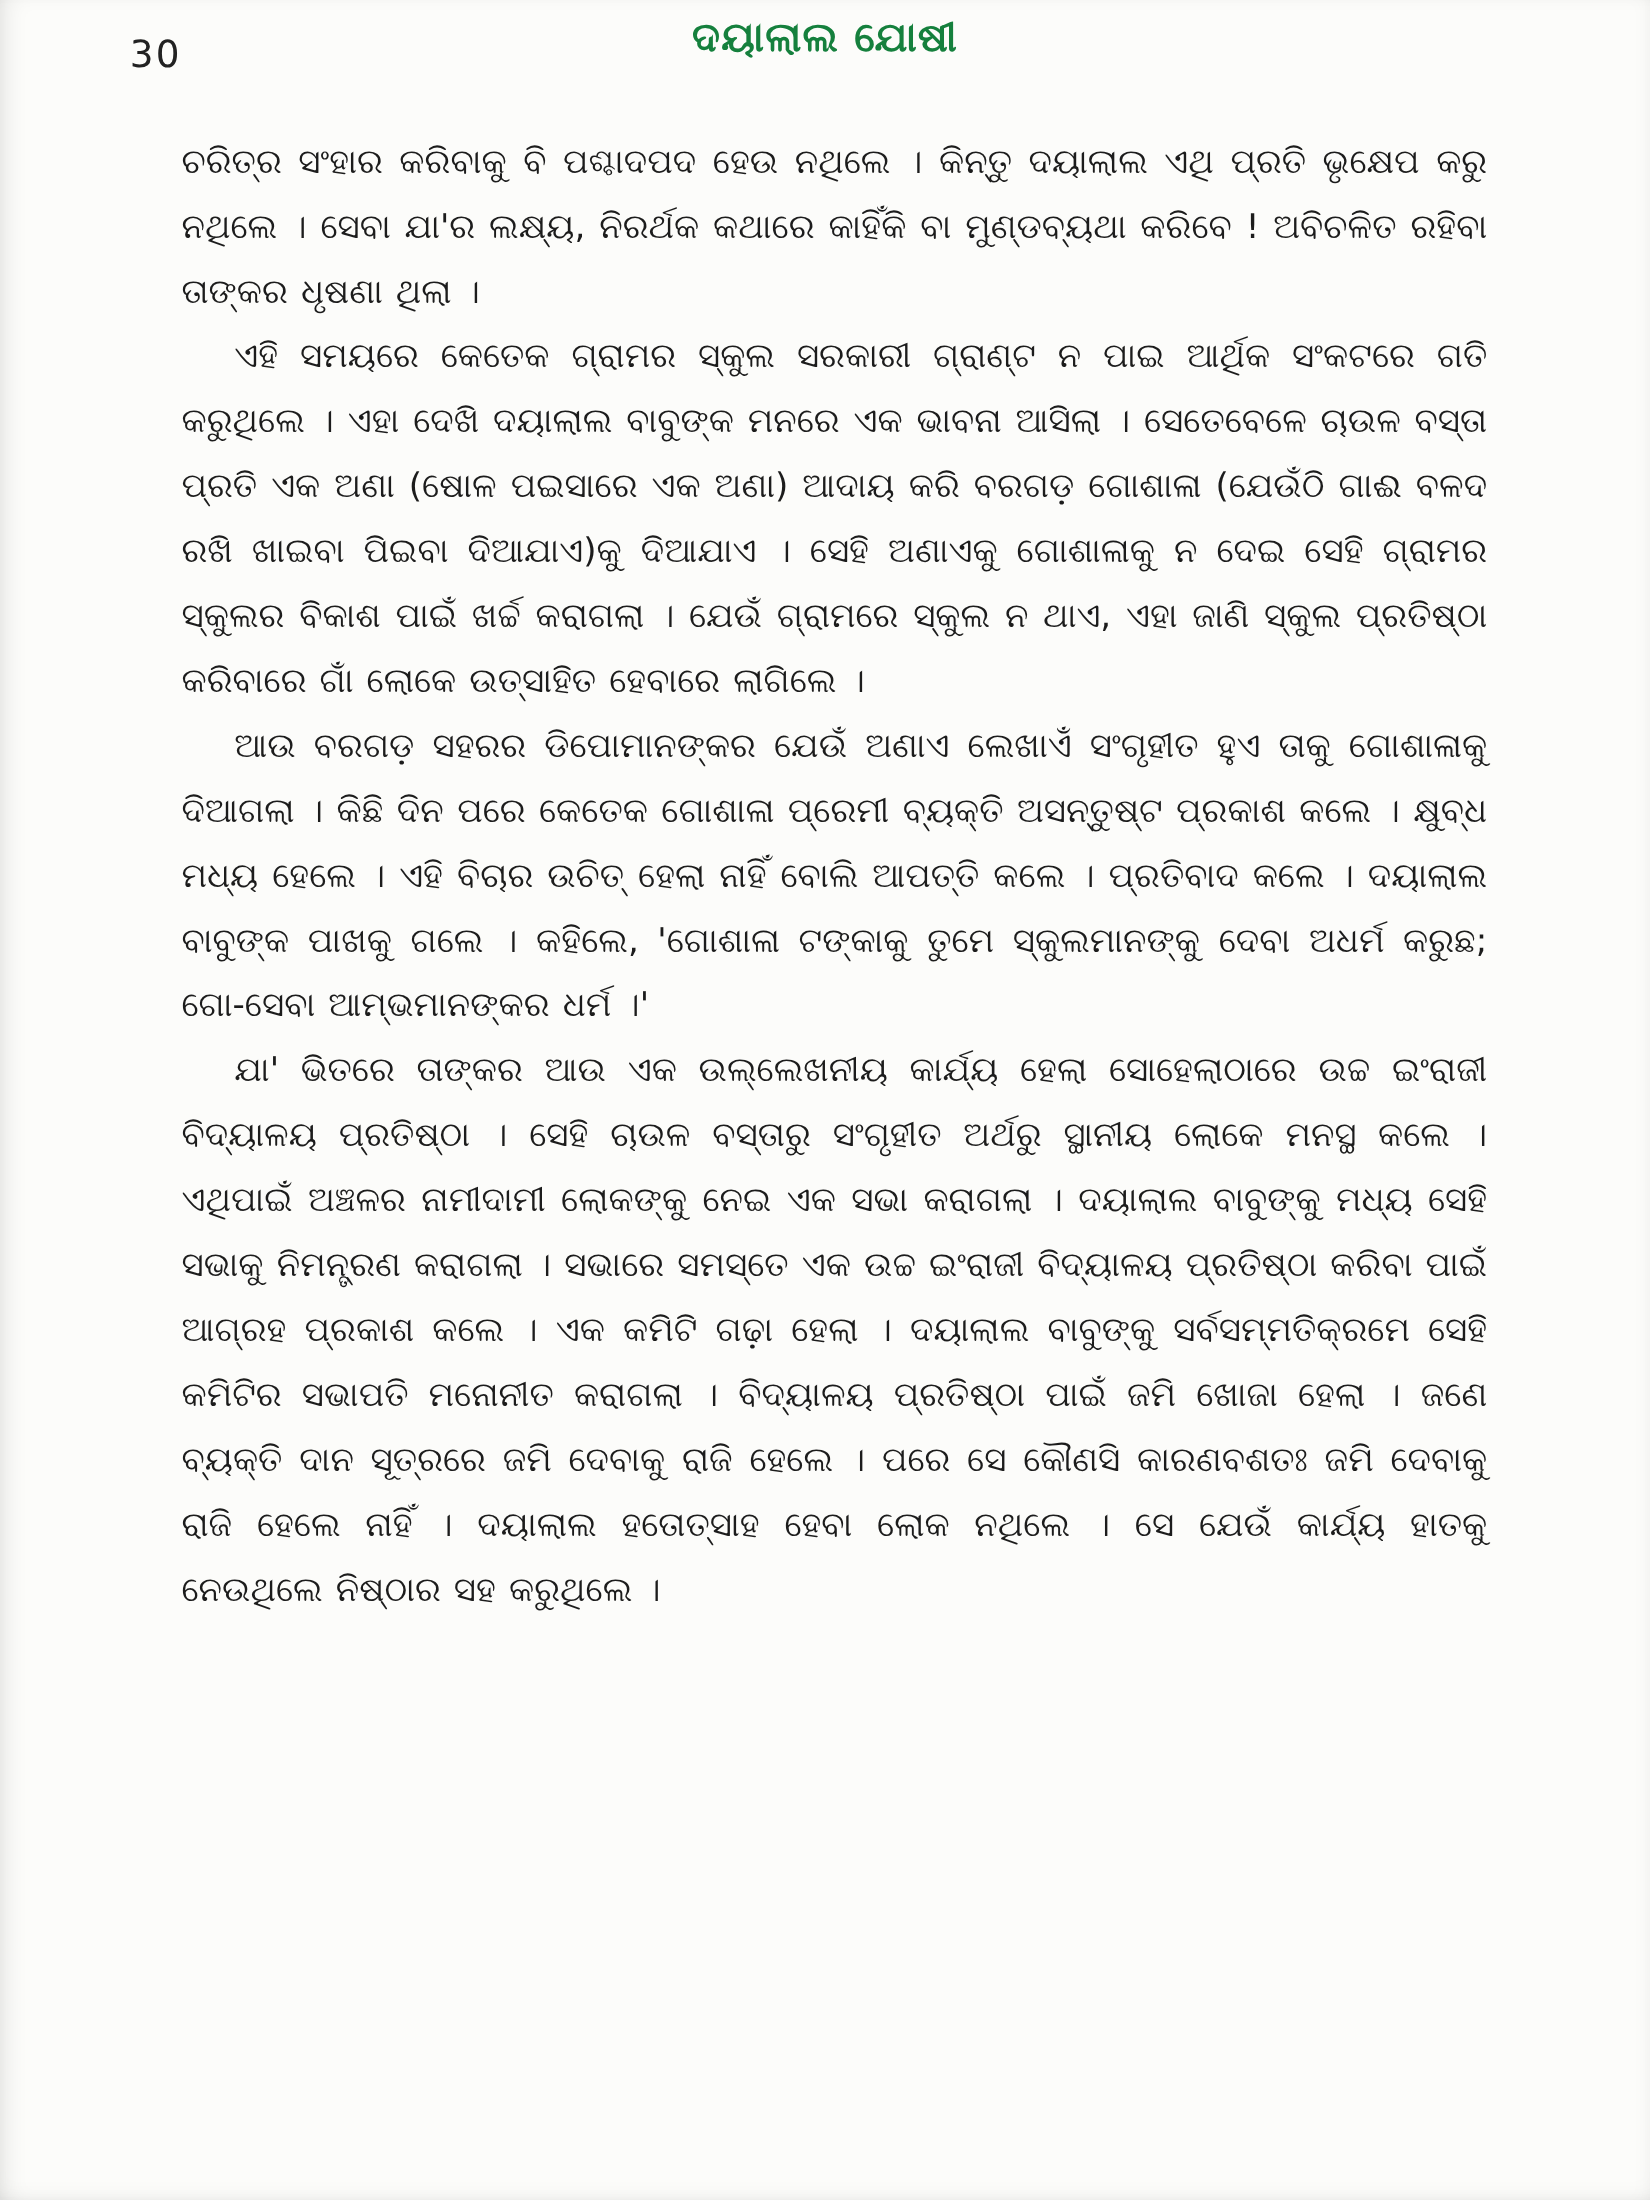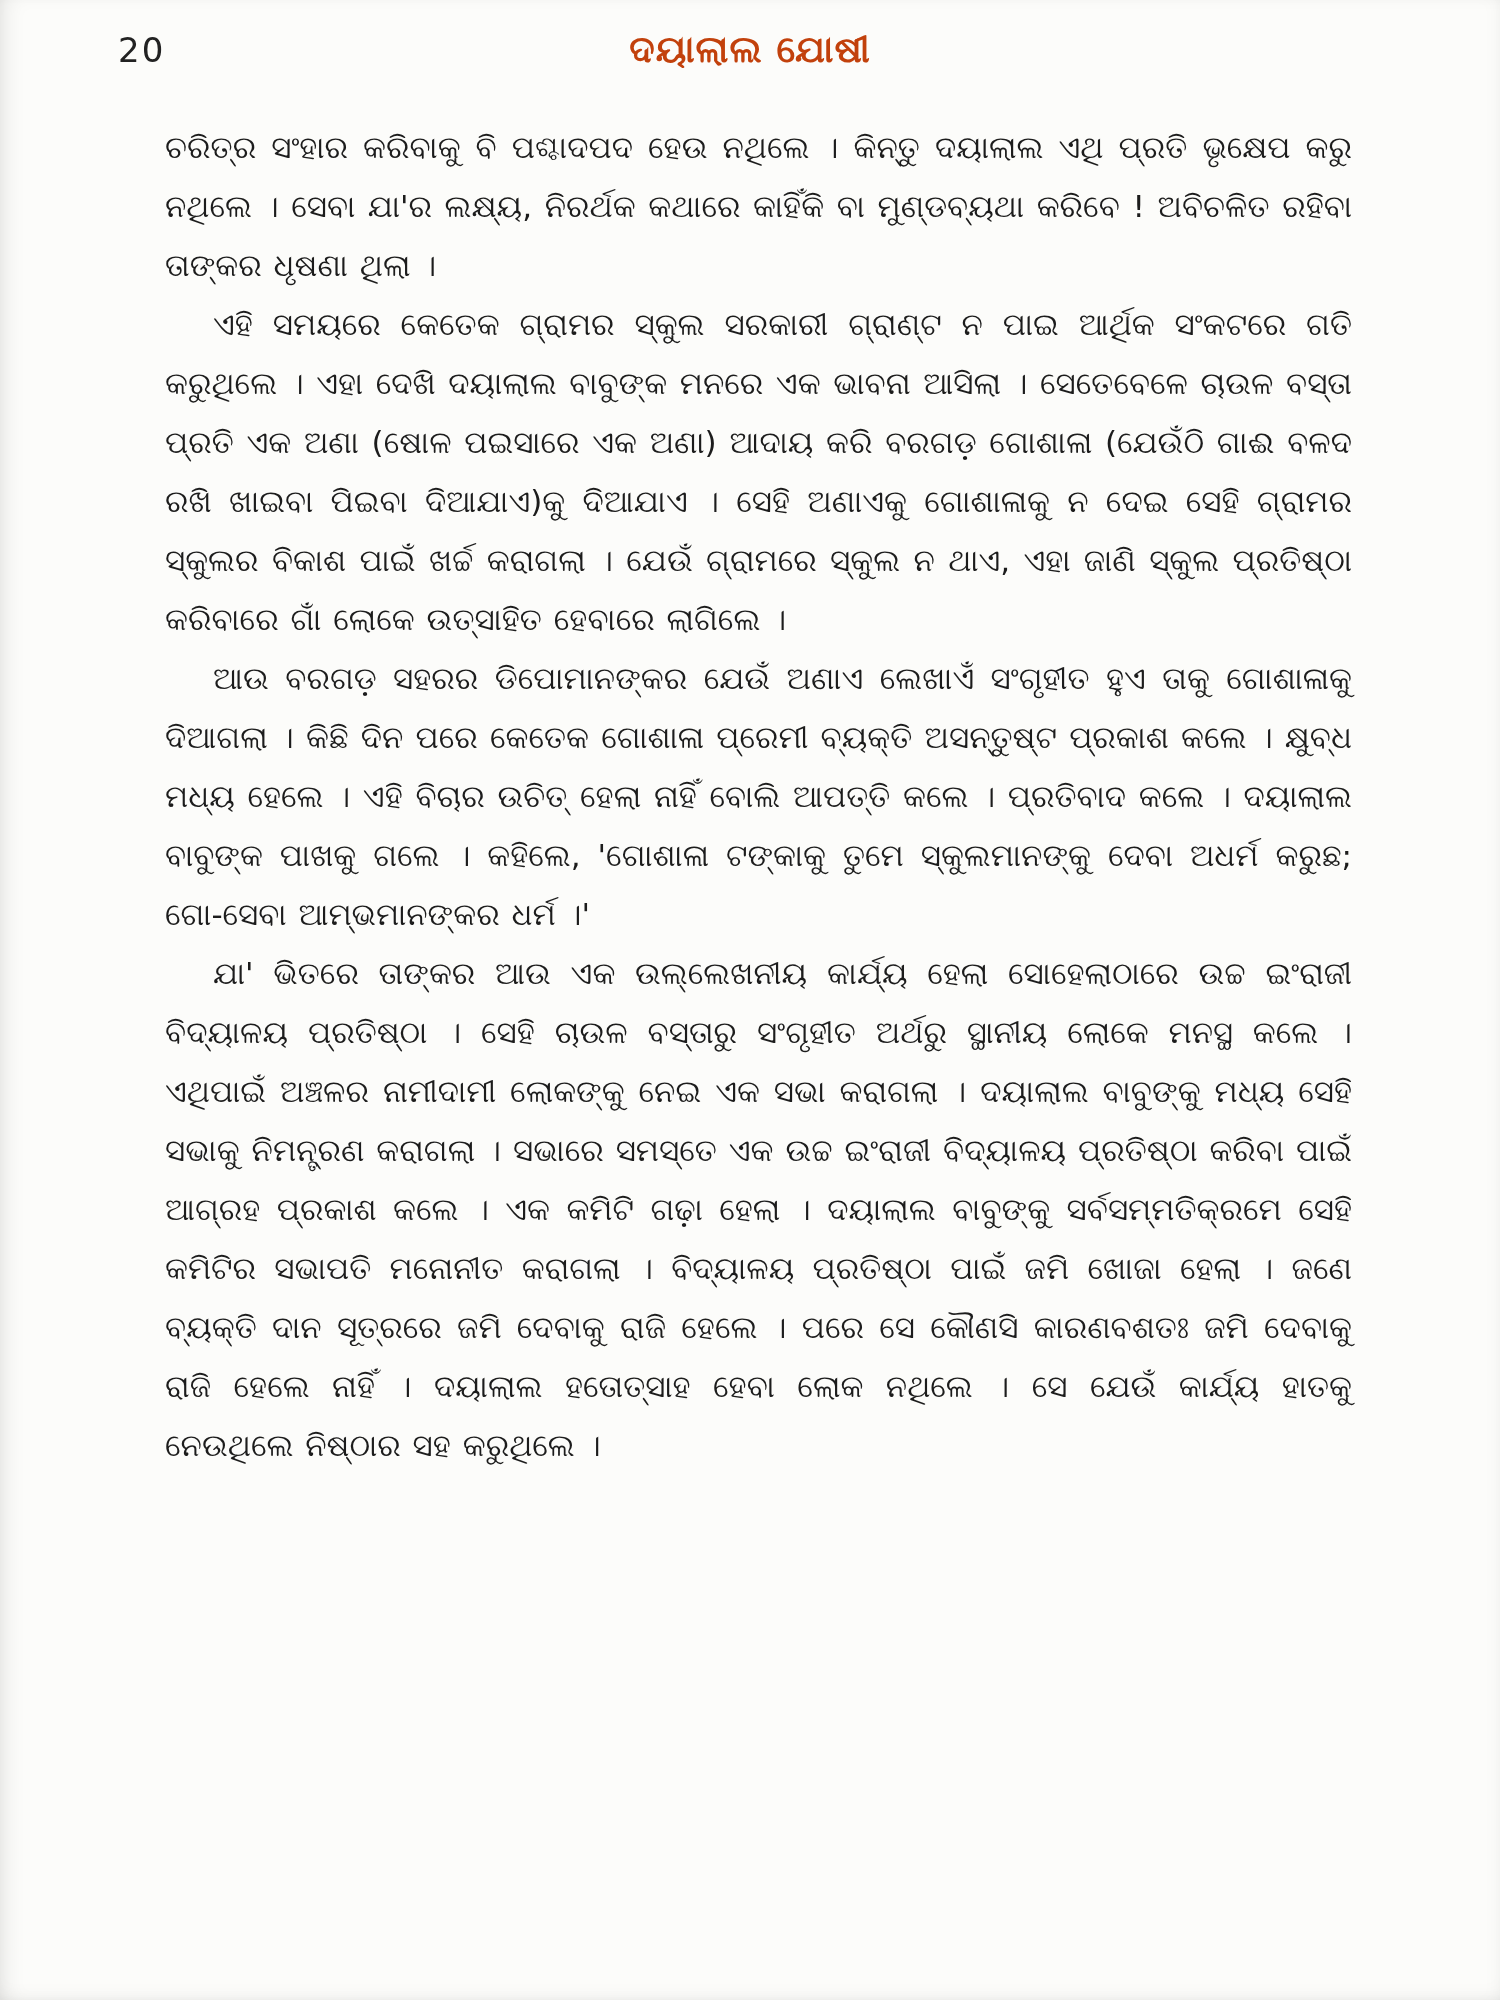--- a/index.html
+++ b/index.html
@@ -31,25 +31,25 @@
   .page-number {
     position: absolute;
     left: 118px;
     top: 30px;
     font-size: 34px;
     letter-spacing: 2px;
     color: #222;
   }
   .page-title {
     text-align: center;
-    padding-top: 28px;
+    padding-top: 12px;
     font-size: 37px;
     font-weight: bold;
     letter-spacing: 1px;
-    color: #c2410c;
+    color: #15803d;
   }
   .page-body {
     box-sizing: border-box;
     padding: 26px 148px 0 165px;
   }
   .page-body p {
     margin: 0;
     font-size: 31px;
     line-height: 59px;
     text-align: justify;
@@ -58,21 +58,21 @@
   }
   .page-body p.indent {
     text-indent: 48px;
   }
 </style>
 </head>
 <body>
 
 <div class="scan-page">
   <div class="page-header">
-    <span class="page-number">20</span>
+    <span class="page-number">30</span>
     <div class="page-title">ଦୟାଲାଲ ଯୋଷୀ</div>
   </div>
   <div class="page-body" id="body-container">
       <p>ଚରିତ୍ର ସଂହାର କରିବାକୁ ବି ପଶ୍ଚାଦପଦ ହେଉ ନଥିଲେ । କିନ୍ତୁ ଦୟାଲାଲ ଏଥି ପ୍ରତି ଭୃକ୍ଷେପ କରୁ ନଥିଲେ । ସେବା ଯା'ର ଲକ୍ଷ୍ୟ, ନିରର୍ଥକ କଥାରେ କାହିଁକି ବା ମୁଣ୍ଡବ୍ୟଥା କରିବେ ! ଅବିଚଳିତ ରହିବା ତାଙ୍କର ଧୃଷଣା ଥିଲା ।</p>
       <p class="indent">ଏହି ସମୟରେ କେତେକ ଗ୍ରାମର ସ୍କୁଲ ସରକାରୀ ଗ୍ରାଣ୍ଟ ନ ପାଇ ଆର୍ଥିକ ସଂକଟରେ ଗତି କରୁଥିଲେ । ଏହା ଦେଖି ଦୟାଲାଲ ବାବୁଙ୍କ ମନରେ ଏକ ଭାବନା ଆସିଲା । ସେତେବେଳେ ଚାଉଳ ବସ୍ତା ପ୍ରତି ଏକ ଅଣା (ଷୋଳ ପଇସାରେ ଏକ ଅଣା) ଆଦାୟ କରି ବରଗଡ଼ ଗୋଶାଳା (ଯେଉଁଠି ଗାଈ ବଳଦ ରଖି ଖାଇବା ପିଇବା ଦିଆଯାଏ)କୁ ଦିଆଯାଏ । ସେହି ଅଣାଏକୁ ଗୋଶାଳାକୁ ନ ଦେଇ ସେହି ଗ୍ରାମର ସ୍କୁଲର ବିକାଶ ପାଇଁ ଖର୍ଚ୍ଚ କରାଗଲା । ଯେଉଁ ଗ୍ରାମରେ ସ୍କୁଲ ନ ଥାଏ, ଏହା ଜାଣି ସ୍କୁଲ ପ୍ରତିଷ୍ଠା କରିବାରେ ଗାଁ ଲୋକେ ଉତ୍ସାହିତ ହେବାରେ ଲାଗିଲେ ।</p>
       <p class="indent">ଆଉ ବରଗଡ଼ ସହରର ଡିପୋମାନଙ୍କର ଯେଉଁ ଅଣାଏ ଲେଖାଏଁ ସଂଗୃହୀତ ହୁଏ ତାକୁ ଗୋଶାଳାକୁ ଦିଆଗଲା । କିଛି ଦିନ ପରେ କେତେକ ଗୋଶାଳା ପ୍ରେମୀ ବ୍ୟକ୍ତି ଅସନ୍ତୁଷ୍ଟ ପ୍ରକାଶ କଲେ । କ୍ଷୁବ୍ଧ ମଧ୍ୟ ହେଲେ । ଏହି ବିଚାର ଉଚିତ୍ ହେଲା ନାହିଁ ବୋଲି ଆପତ୍ତି କଲେ । ପ୍ରତିବାଦ କଲେ । ଦୟାଲାଲ ବାବୁଙ୍କ ପାଖକୁ ଗଲେ । କହିଲେ, 'ଗୋଶାଳା ଟଙ୍କାକୁ ତୁମେ ସ୍କୁଲମାନଙ୍କୁ ଦେବା ଅଧର୍ମ କରୁଛ; ଗୋ-ସେବା ଆମ୍ଭମାନଙ୍କର ଧର୍ମ ।'</p>
       <p class="indent">ଯା' ଭିତରେ ତାଙ୍କର ଆଉ ଏକ ଉଲ୍ଲେଖନୀୟ କାର୍ଯ୍ୟ ହେଲା ସୋହେଲାଠାରେ ଉଚ୍ଚ ଇଂରାଜୀ ବିଦ୍ୟାଳୟ ପ୍ରତିଷ୍ଠା । ସେହି ଚାଉଳ ବସ୍ତାରୁ ସଂଗୃହୀତ ଅର୍ଥରୁ ସ୍ଥାନୀୟ ଲୋକେ ମନସ୍ଥ କଲେ । ଏଥିପାଇଁ ଅଞ୍ଚଳର ନାମୀଦାମୀ ଲୋକଙ୍କୁ ନେଇ ଏକ ସଭା କରାଗଲା । ଦୟାଲାଲ ବାବୁଙ୍କୁ ମଧ୍ୟ ସେହି ସଭାକୁ ନିମନ୍ତ୍ରଣ କରାଗଲା । ସଭାରେ ସମସ୍ତେ ଏକ ଉଚ୍ଚ ଇଂରାଜୀ ବିଦ୍ୟାଳୟ ପ୍ରତିଷ୍ଠା କରିବା ପାଇଁ ଆଗ୍ରହ ପ୍ରକାଶ କଲେ । ଏକ କମିଟି ଗଢ଼ା ହେଲା । ଦୟାଲାଲ ବାବୁଙ୍କୁ ସର୍ବସମ୍ମତିକ୍ରମେ ସେହି କମିଟିର ସଭାପତି ମନୋନୀତ କରାଗଲା । ବିଦ୍ୟାଳୟ ପ୍ରତିଷ୍ଠା ପାଇଁ ଜମି ଖୋଜା ହେଲା । ଜଣେ ବ୍ୟକ୍ତି ଦାନ ସୂତ୍ରରେ ଜମି ଦେବାକୁ ରାଜି ହେଲେ । ପରେ ସେ କୌଣସି କାରଣବଶତଃ ଜମି ଦେବାକୁ ରାଜି ହେଲେ ନାହିଁ । ଦୟାଲାଲ ହତୋତ୍ସାହ ହେବା ଲୋକ ନଥିଲେ । ସେ ଯେଉଁ କାର୍ଯ୍ୟ ହାତକୁ ନେଉଥିଲେ ନିଷ୍ଠାର ସହ କରୁଥିଲେ ।</p>
     </div>
 </div>
 

